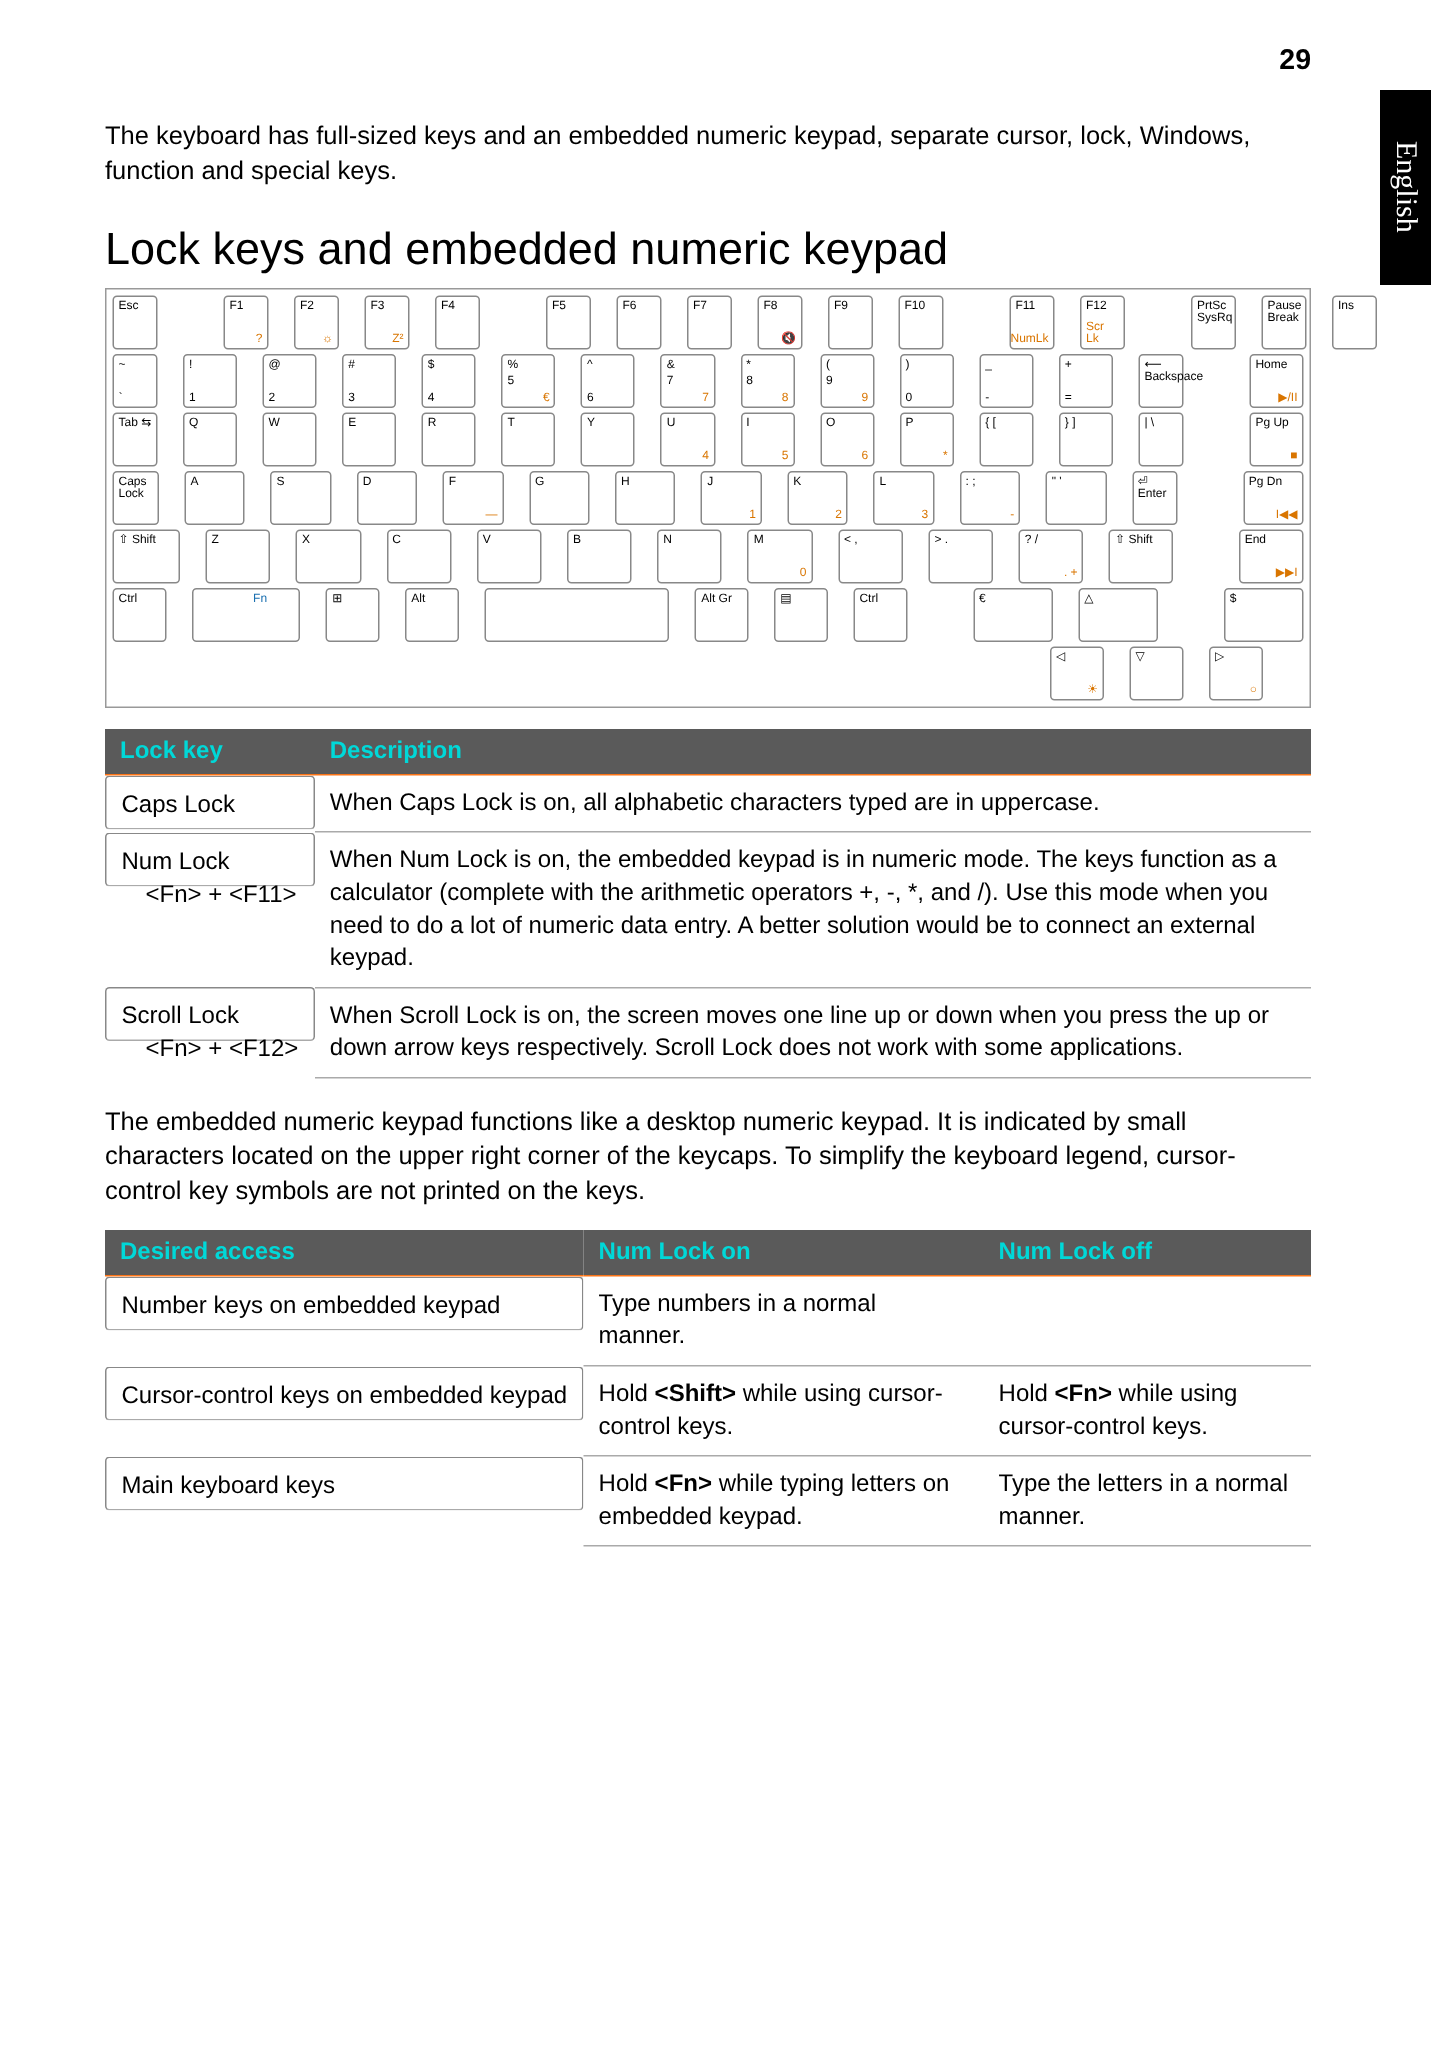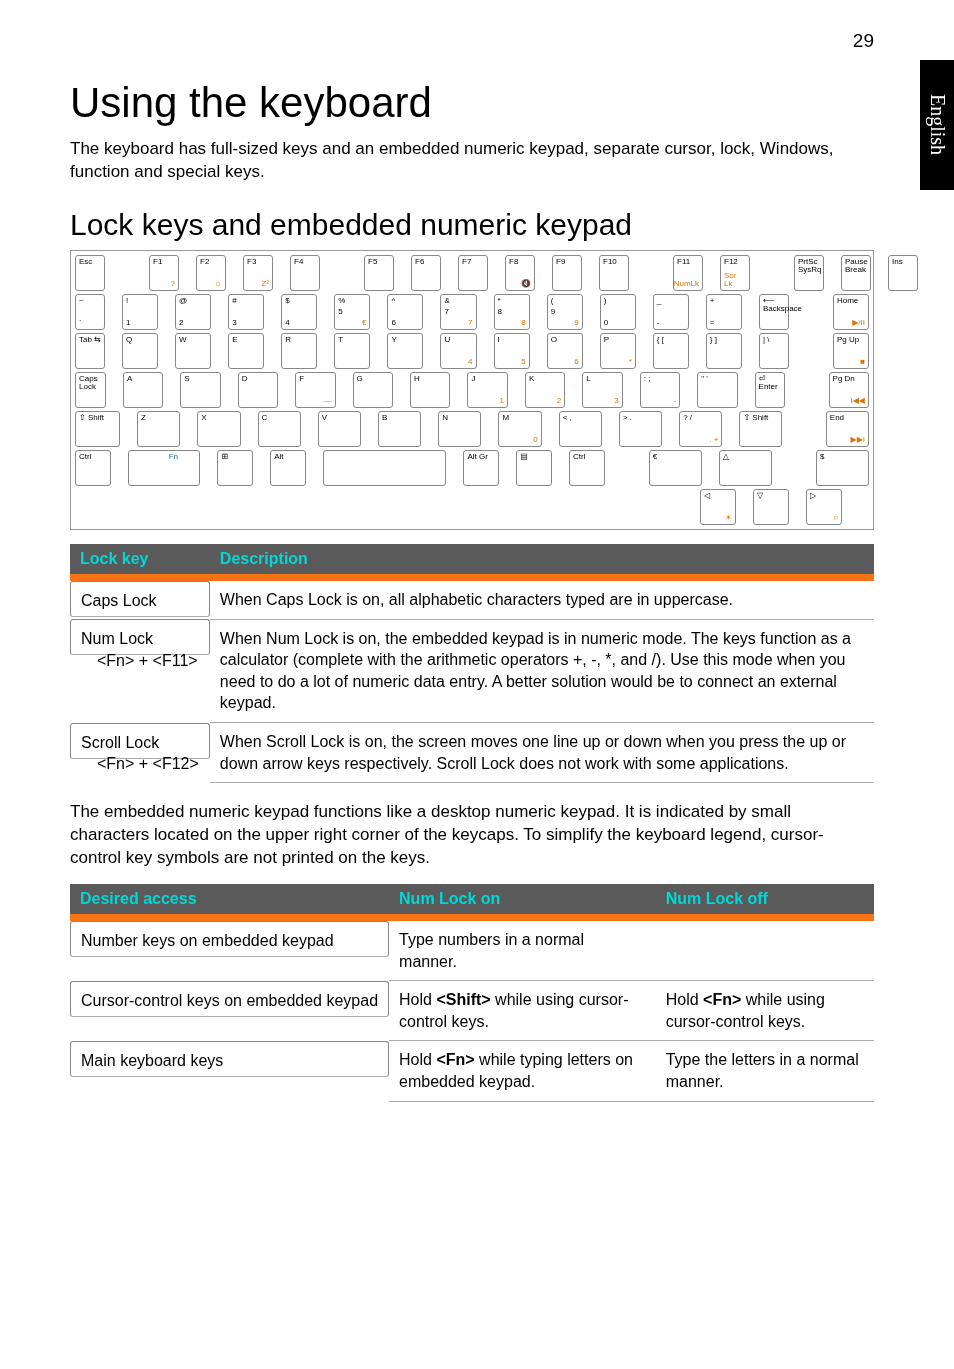--- a/index.html
+++ b/index.html
@@ -1,26 +1,26 @@
 <!DOCTYPE html>
 <html><head>
 <meta charset="utf-8">
 <style>
   html,body{margin:0;padding:0;background:#fff;}
   body{width:954px;min-height:1369px;font-family:"Segoe UI",Arial,sans-serif;color:#000;position:relative;}
   .page{padding:80px 80px 60px 70px;}
-  .corner{position:absolute;right:80px;top:30px;font-size:19px;}
+  .corner{position:absolute;right:80px;top:30px;font-size:19px;font-weight:bold;}
   .sidetab{position:absolute;right:0;top:60px;width:34px;height:130px;background:#000;color:#fff;display:flex;align-items:center;justify-content:center;}
   .sidetab span{writing-mode:vertical-rl;font-size:20px;font-family:Georgia,serif;}
   h1{font-size:42px;font-weight:400;margin:0 0 12px 0;line-height:1.1;}
   h2{font-size:30px;font-weight:400;margin:24px 0 6px 0;}
   p.body{font-size:17px;margin:0 0 12px 0;line-height:1.35;}
   
   table.doc{width:100%;border-collapse:collapse;margin:14px 0 18px 0;font-size:16px;}
-  table.doc thead th{background:#5a5a5a;color:#00d8d8;font-weight:700;text-align:left;padding:6px 10px;border-bottom:7px solid #f97316;}
+  table.doc thead th{background:#5a5a5a;color:#00d8d8;font-weight:700;text-align:left;padding:6px 10px;border-bottom:1px solid #f97316;}
   table.doc tbody td{padding:8px 10px;vertical-align:top;border-bottom:1px solid #aaa;line-height:1.35;}
   table.doc tbody td.key{font-weight:400;white-space:nowrap;}
   .sub{display:block;padding-left:16px;}
   
   .kbd{border:1px solid #999;padding:4px;margin:8px 0 14px 0;font-size:9px;line-height:1;}
   .krow{display:flex;gap:17px;margin-bottom:3px;}
   .krow:last-child{margin-bottom:0;}
   .key{border:1px solid #888;border-radius:3px;height:36px;box-sizing:border-box;padding:2px 3px;position:relative;min-width:30px;flex:1 1 30px;display:flex;flex-direction:column;justify-content:space-between;font-family:Arial,sans-serif;}
   .key.small{font-size:8px;}
   .key .tl{align-self:flex-start;}
@@ -32,21 +32,20 @@
 </head>
 <body>
 
 <div class="corner">29</div>
 <div class="sidetab">
     <span>English</span>
   </div>
 
 <div class="page">
 
-  <h1>Using the keyboard</h1>
   <p class="body">The keyboard has full-sized keys and an embedded numeric keypad, separate cursor, lock, Windows, function and special keys.</p>
 
   <h2>Lock keys and embedded numeric keypad</h2>
 
   <div class="kbd" id="kbd">
       <div class="krow">
         <div class="key small" style="flex: 1.2 1 0%;">
           <span class="tl">Esc</span>
         </div>
         <div class="gap"></div>

